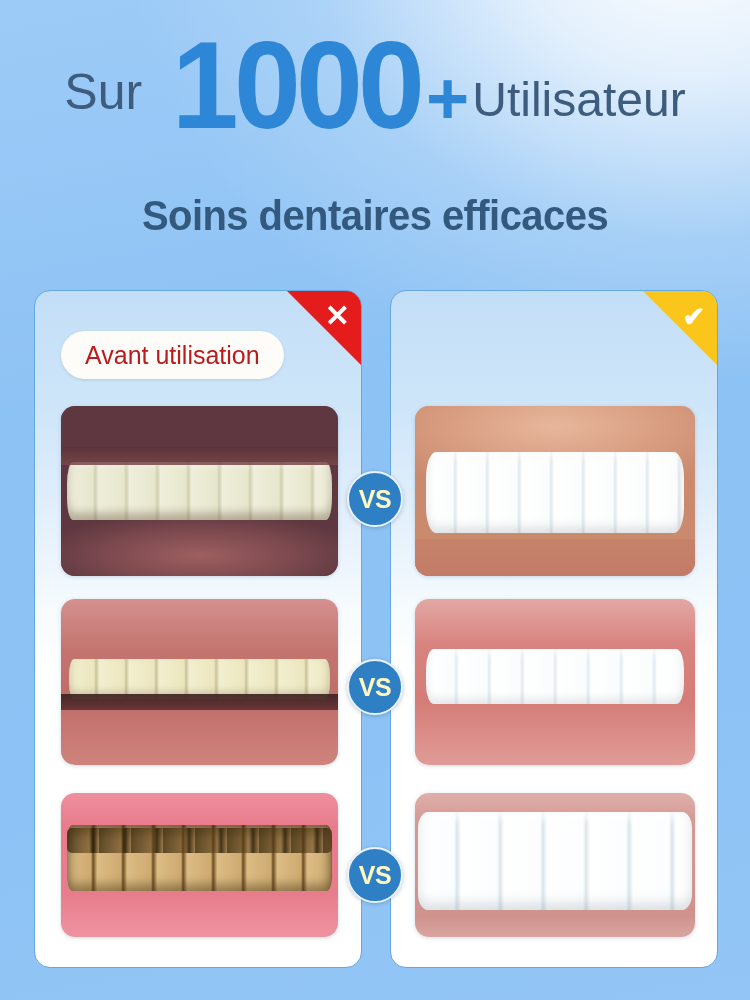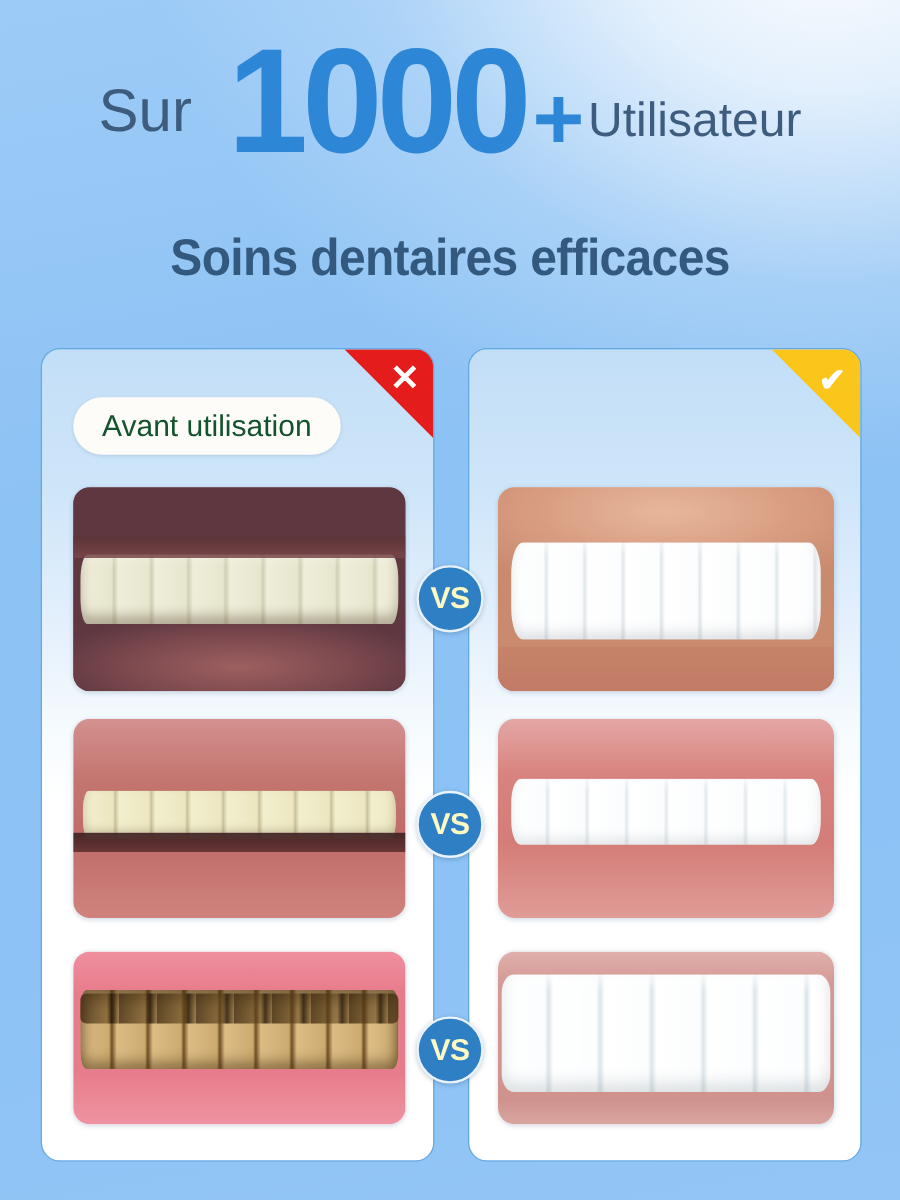--- a/index.html
+++ b/index.html
@@ -57,21 +57,21 @@
     font-size: 74px;
     font-weight: 700;
     color: #2e86d6;
     line-height: 1;
     position: relative;
     top: 12px;
     margin-left: 2px;
     margin-right: 3px;
   }
   .hl-users {
-    font-size: 40px;
+    font-size: 48px;
     color: #3e5c7d;
     font-weight: 400;
     line-height: 1;
     position: relative;
     top: 13px;
   }
 
   .subhead {
     position: absolute;
     left: 0; right: 0;
@@ -153,21 +153,21 @@
     top: 40px;
     left: 26px;
     height: 48px;
     padding: 0 24px;
     border-radius: 24px;
     background: #fdfcf8;
     display: flex;
     align-items: center;
     justify-content: center;
     font-size: 25px;
-    color: #14532d;
+    color: #b91c1c;
     box-shadow: 0 1px 3px rgba(60,100,140,0.18);
     white-space: nowrap;
   }
   .card.right .pill { left: 23px; }
 
   .photo {
     position: absolute;
     left: 26px;
     width: 277px;
     border-radius: 14px;

